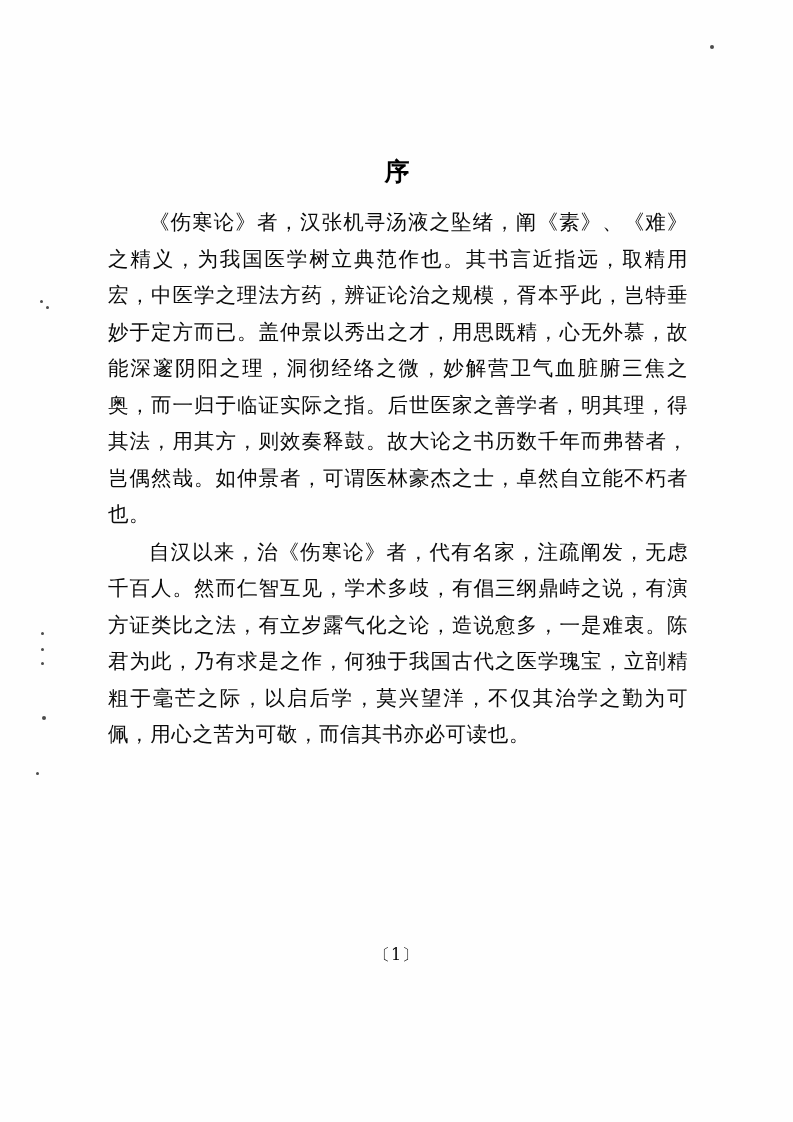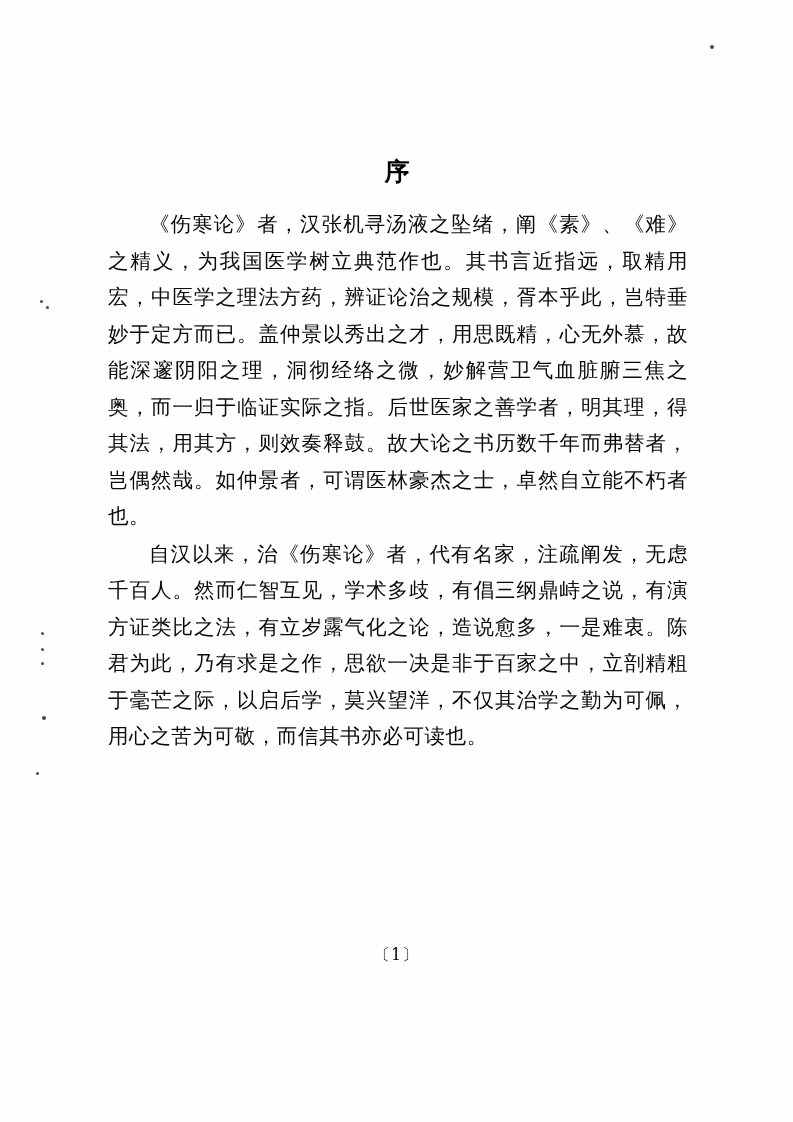--- a/index.html
+++ b/index.html
@@ -50,21 +50,21 @@
   }
 
   .para {
     font-size: 20.5px;
     line-height: 36.5px;
     text-align: justify;
     text-justify: inter-character;
     text-indent: 2em;
     margin: 0 0 1px 0;
     letter-spacing: 0.6px;
-    font-family: Liberation Sans, sans-serif;
+    font-family: Liberation Mono, monospace;
     
     color: #0a0a0a;
   }
 
   .page-number {
     position: absolute;
     left: 0;
     top: 945px;
     width: 793px;
     text-align: center;
@@ -86,20 +86,20 @@
   <div class="speck" style="left:41px; top:662px; width:3px; height:3px;"></div>
   <div class="speck" style="left:42px; top:716px; width:4px; height:4px;"></div>
   <div class="speck" style="left:36px; top:772px; width:3px; height:3px;"></div>
 
   <div class="text-block">
 
     <h1 class="doc-title">序</h1>
 
     <p class="para">《伤寒论》者，汉张机寻汤液之坠绪，阐《素》、《难》之精义，为我国医学树立典范作也。其书言近指远，取精用宏，中医学之理法方药，辨证论治之规模，胥本乎此，岂特垂妙于定方而已。盖仲景以秀出之才，用思既精，心无外慕，故能深邃阴阳之理，洞彻经络之微，妙解营卫气血脏腑三焦之奥，而一归于临证实际之指。后世医家之善学者，明其理，得其法，用其方，则效奏释鼓。故大论之书历数千年而弗替者，岂偶然哉。如仲景者，可谓医林豪杰之士，卓然自立能不朽者也。</p>
 
-    <p class="para">自汉以来，治《伤寒论》者，代有名家，注疏阐发，无虑千百人。然而仁智互见，学术多歧，有倡三纲鼎峙之说，有演方证类比之法，有立岁露气化之论，造说愈多，一是难衷。陈君为此，乃有求是之作，思欲一决是非于百家之中，立剖精粗于毫芒之际，以启后学，莫兴望洋，不仅其治学之勤为可佩，用心之苦为可敬，而信其书亦必可读也。</p>
+    <p class="para">自汉以来，治《伤寒论》者，代有名家，注疏阐发，无虑千百人。然而仁智互见，学术多歧，有倡三纲鼎峙之说，有演方证类比之法，有立岁露气化之论，造说愈多，一是难衷。陈君为此，乃有求是之作，何独于我国古代之医学瑰宝，立剖精粗于毫芒之际，以启后学，莫兴望洋，不仅其治学之勤为可佩，用心之苦为可敬，而信其书亦必可读也。</p>
 
 
   </div>
 
   <div class="page-number">〔1〕</div>
 
 </div>
 
 </body></html>

